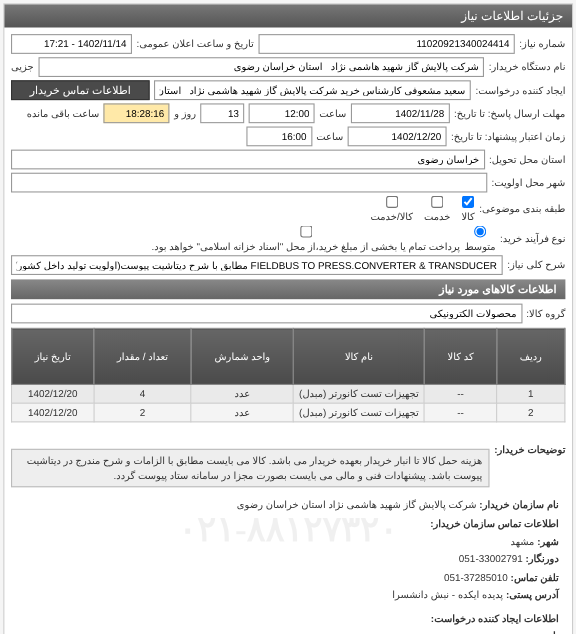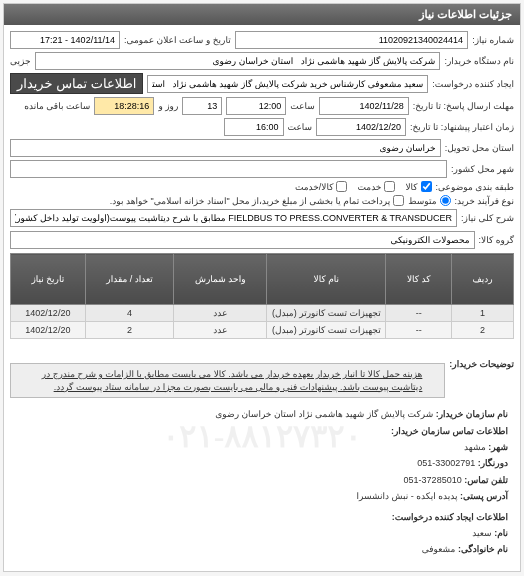--- a/index.html
+++ b/index.html
@@ -14,21 +14,21 @@
 .panel {
   background: #fff;
   border: 1px solid #ccc;
   margin: 3px;
 }
 .panel-header {
   background: linear-gradient(#777,#555);
   color: #fff;
   padding: 4px 8px;
   font-size: 11px;
-  font-weight: bold;
+  font-weight: normal;
 }
 .section-title {
   background: linear-gradient(#888,#666);
   color: #fff;
   padding: 3px 8px;
   font-size: 10px;
   font-weight: bold;
   margin-top: 4px;
 }
 .form-area {
@@ -60,28 +60,29 @@
 .checkbox-group {
   display: flex;
   gap: 10px;
   align-items: center;
 }
 .chk-item {
   display: flex;
   align-items: center;
   gap: 3px;
   font-size: 9px;
+  flex-direction: column;
 }
 .chk-item input { width: 11px; height: 11px; }
 .btn-link {
   background: #4a4a4a;
   color: #fff;
-  padding: 2px 6px;
+  padding: 2px 16px;
   border: 1px solid #333;
-  font-size: 13px;
+  font-size: 10px;
   cursor: pointer;
   white-space: nowrap;
 }
 table {
   width: 100%;
   border-collapse: collapse;
   font-size: 9px;
   margin-top: 4px;
 }
 th {
@@ -94,25 +95,24 @@
 td {
   padding: 3px 4px;
   border: 1px solid #ccc;
   background: #eaeaea;
   text-align: center;
 }
 tr:nth-child(even) td { background: #f4f4f4; }
 .note-box {
   background: #eee;
   border: 1px solid #bbb;
-  padding: 4px 22px;
+  padding: 4px 6px;
   font-size: 9px;
   margin-top: 4px;
   line-height: 1.4;
-  text-decoration: underline;
 }
 .contact-section {
   padding: 6px;
   font-size: 9px;
   line-height: 1.6;
   position: relative;
 }
 .contact-section b { font-weight: bold; }
 .watermark {
   position: absolute;
@@ -173,21 +173,21 @@
       <span class="label">ساعت</span>
       <input class="input input-sm" readonly="" value="16:00" style="">
     </div>
 
     <div class="row">
       <span class="label">استان محل تحویل:</span>
       <input class="input input-wide" readonly="" value="خراسان رضوی" style="">
     </div>
 
     <div class="row">
-      <span class="label">شهر محل کشور:</span>
+      <span class="label">شهر محل اولویت:</span>
       <input class="input input-wide" readonly="" value="" style="">
     </div>
 
     <div class="row">
       <span class="label">طبقه بندی موضوعی:</span>
       <div class="checkbox-group">
         <label class="chk-item">
             <input type="checkbox" checked="" style="">
             <span>کالا</span>
           </label>
@@ -212,20 +212,21 @@
           <input type="checkbox" style="">
           <span>پرداخت تمام یا بخشی از مبلغ خرید،از محل "اسناد خزانه اسلامی" خواهد بود.</span>
         </label>
     </div>
 
     <div class="row">
       <span class="label">شرح کلی نیاز:</span>
       <input class="input input-wide" readonly="" value="FIELDBUS TO PRESS.CONVERTER &amp; TRANSDUCER مطابق با شرح دیتاشیت پیوست(اولویت تولید داخل کشور)" style="">
     </div>
 
+    <div class="section-title">اطلاعات کالاهای مورد نیاز</div>
 
     <div class="row" style="margin-top:4px">
       <span class="label">گروه کالا:</span>
       <input class="input input-wide" readonly="" value="محصولات الکترونیکی" style="">
     </div>
 
     <table>
       <thead>
         <tr>
           <th>ردیف</th>

